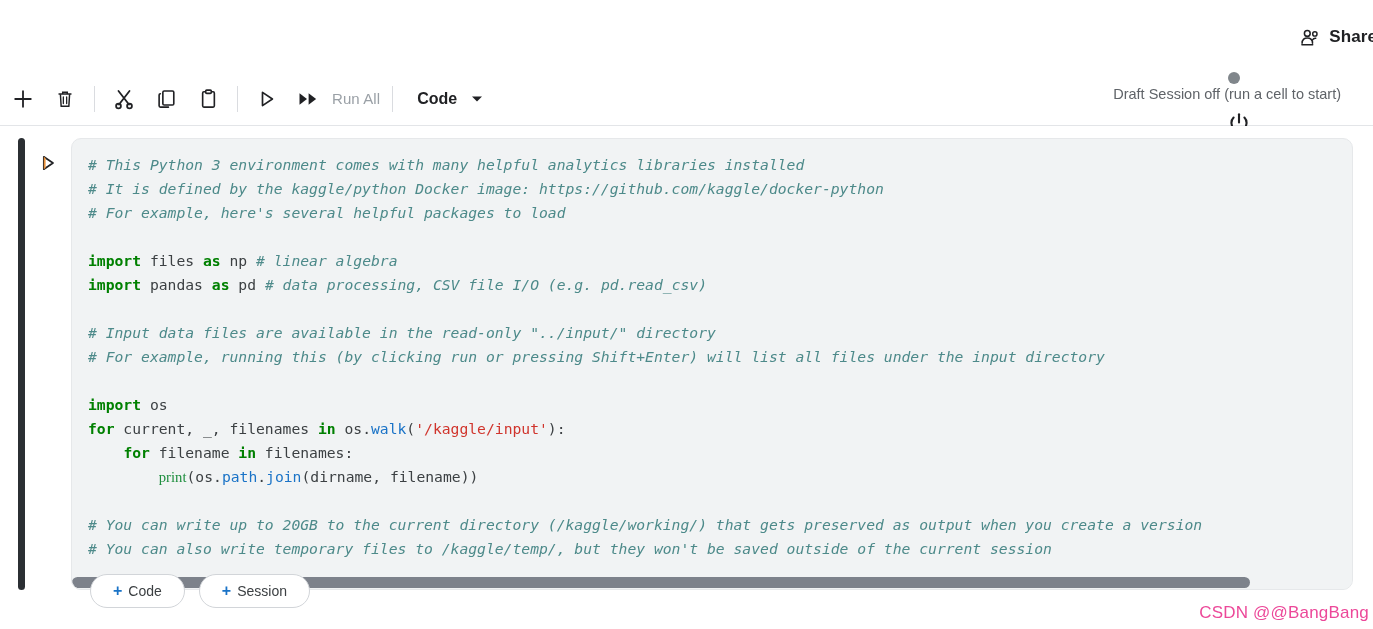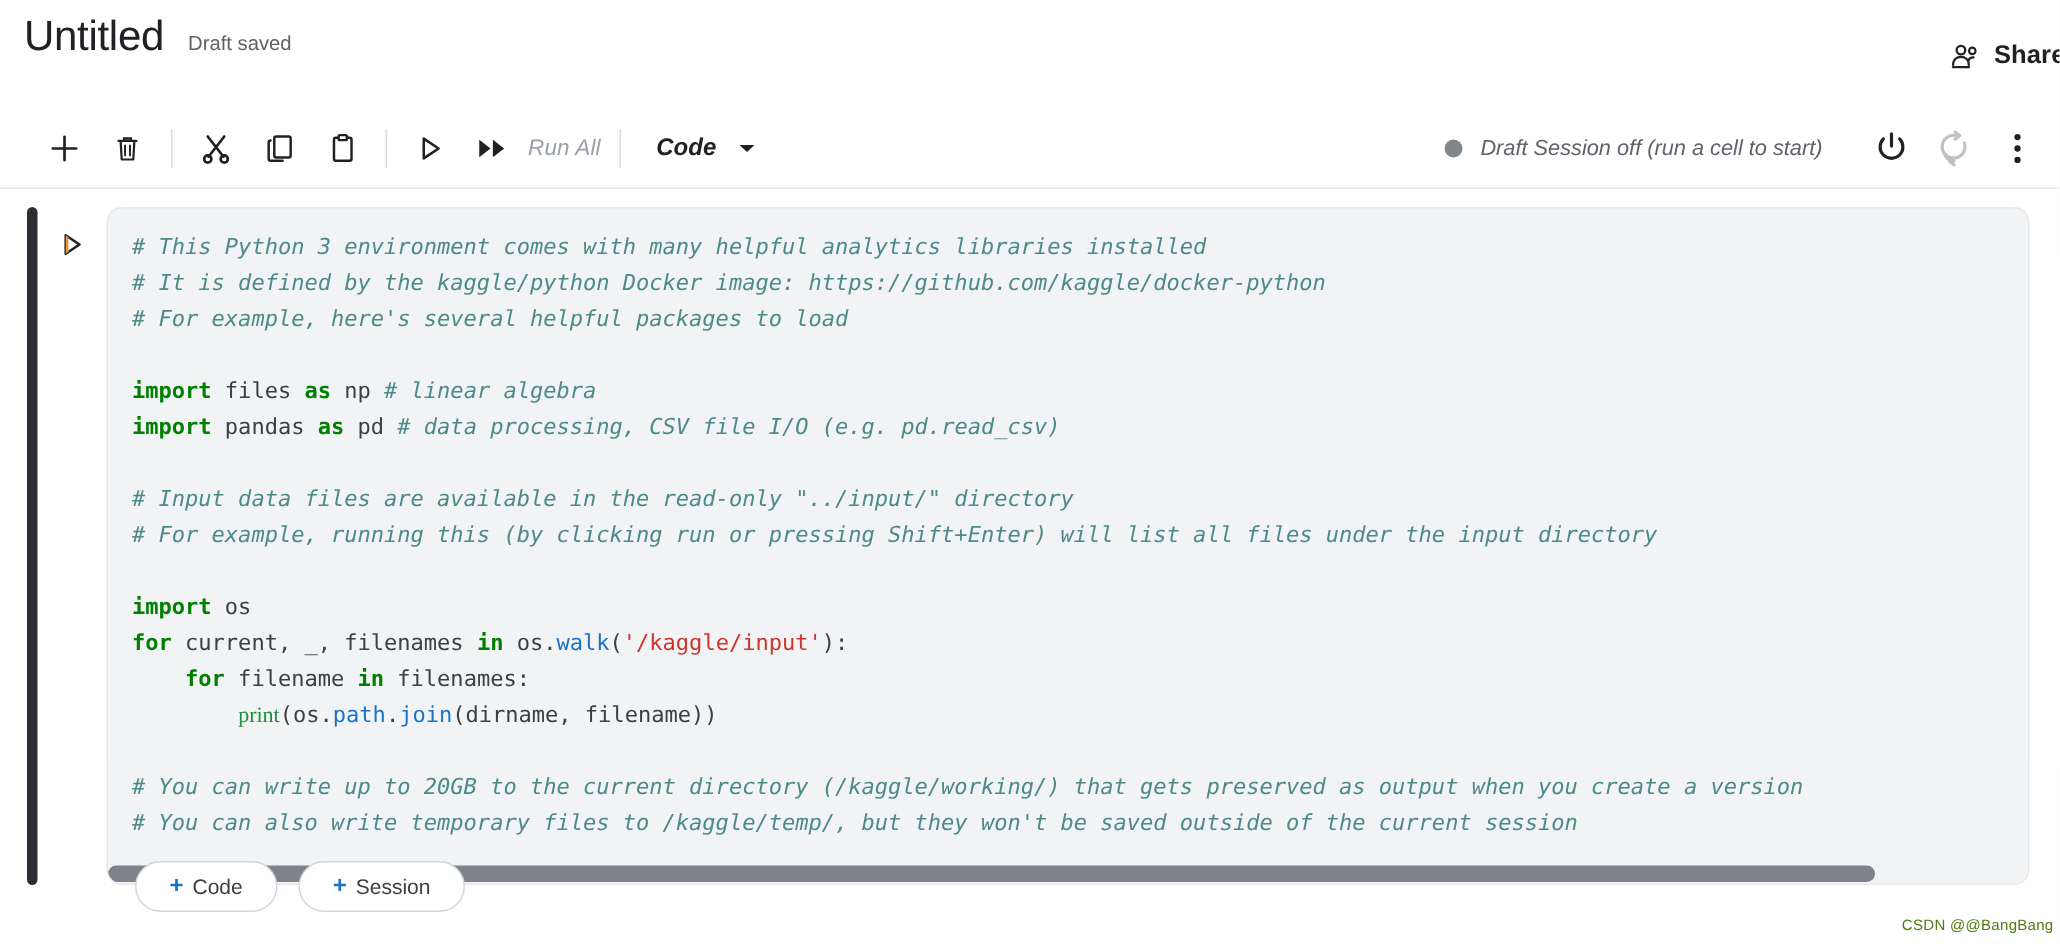--- a/index.html
+++ b/index.html
@@ -77,23 +77,22 @@
   }
   .menu-item:first-child { padding-left: 2px; }
 
   
   .toolbar {
     position: relative;
     height: 54px;
     display: flex;
     align-items: center;
     gap: 0;
-    padding-left: 22px;
+    padding-left: 2px;
     border-bottom: 1px solid #e3e5e8;
-    font-style: italic;
   }
 
   .tb-btn {
     width: 42px;
     height: 42px;
     display: flex;
     align-items: center;
     justify-content: center;
     border-radius: 50%;
     cursor: default;
@@ -129,20 +128,21 @@
   }
 
   .session-area {
     position: absolute;
     right: 8px;
     top: 0;
     height: 54px;
     display: flex;
     align-items: center;
     gap: 2px;
+    flex-direction: column;
   }
 
   .status-dot {
     width: 12px;
     height: 12px;
     border-radius: 50%;
     background: #80868b;
     margin-right: 10px;
     flex: 0 0 auto;
   }
@@ -278,37 +278,33 @@
     cursor: default;
     white-space: nowrap;
   }
   .pill .plus { color: #1a73c7; font-size: 16px; font-weight: 700; }
 
   
   .watermark {
     position: absolute;
     right: 4px;
     bottom: 6px;
-    font-size: 10px;
-    color: #4d7c0f;
+    font-size: 17px;
+    color: #ec4899;
     letter-spacing: 0.2px;
     white-space: nowrap;
   }
 
   svg { display: block; }
 </style>
 </head>
 <body>
 
 <div class="topbar">
 
-  <div class="title-row">
-    <div class="nb-title">Untitled</div>
-    <div class="draft-saved">Draft saved</div>
-  </div>
 
   <div class="share-area">
     <span>
       <svg width="22" height="18" viewBox="0 0 24 20">
         <circle cx="9" cy="6" r="3.2" fill="none" stroke="#202124" stroke-width="1.7"></circle>
         <path d="M3.2 17 C3.2 12.8 6 11 9 11 C12 11 14.8 12.8 14.8 17" fill="none" stroke="#202124" stroke-width="1.7" stroke-linecap="round"></path>
         <path d="M3 18.6 H15" stroke="#202124" stroke-width="1.7" stroke-linecap="round"></path>
         <circle cx="17.4" cy="6.6" r="2.4" fill="none" stroke="#202124" stroke-width="1.6"></circle>
         <path d="M14.6 13.4 C15.6 11.8 17 11.2 18.4 11.4" fill="none" stroke="#202124" stroke-width="1.6" stroke-linecap="round"></path>
       </svg>

